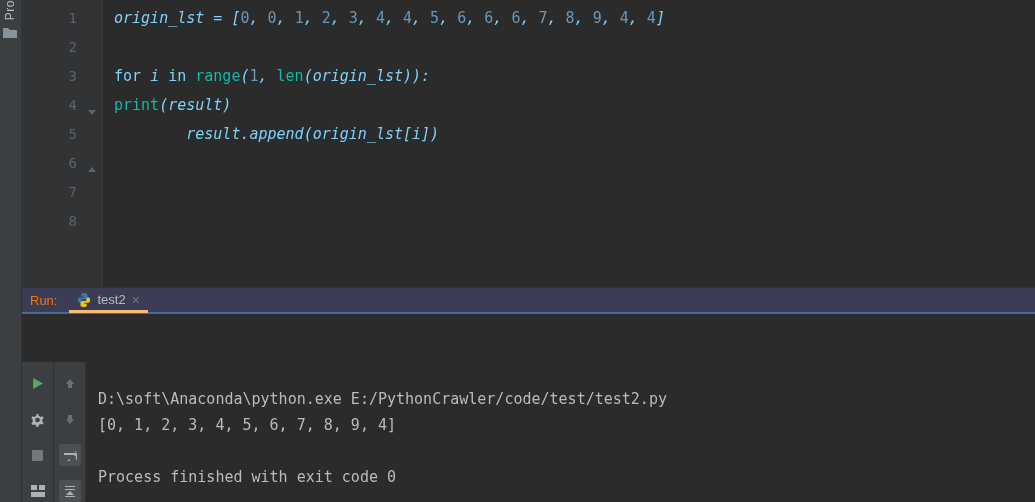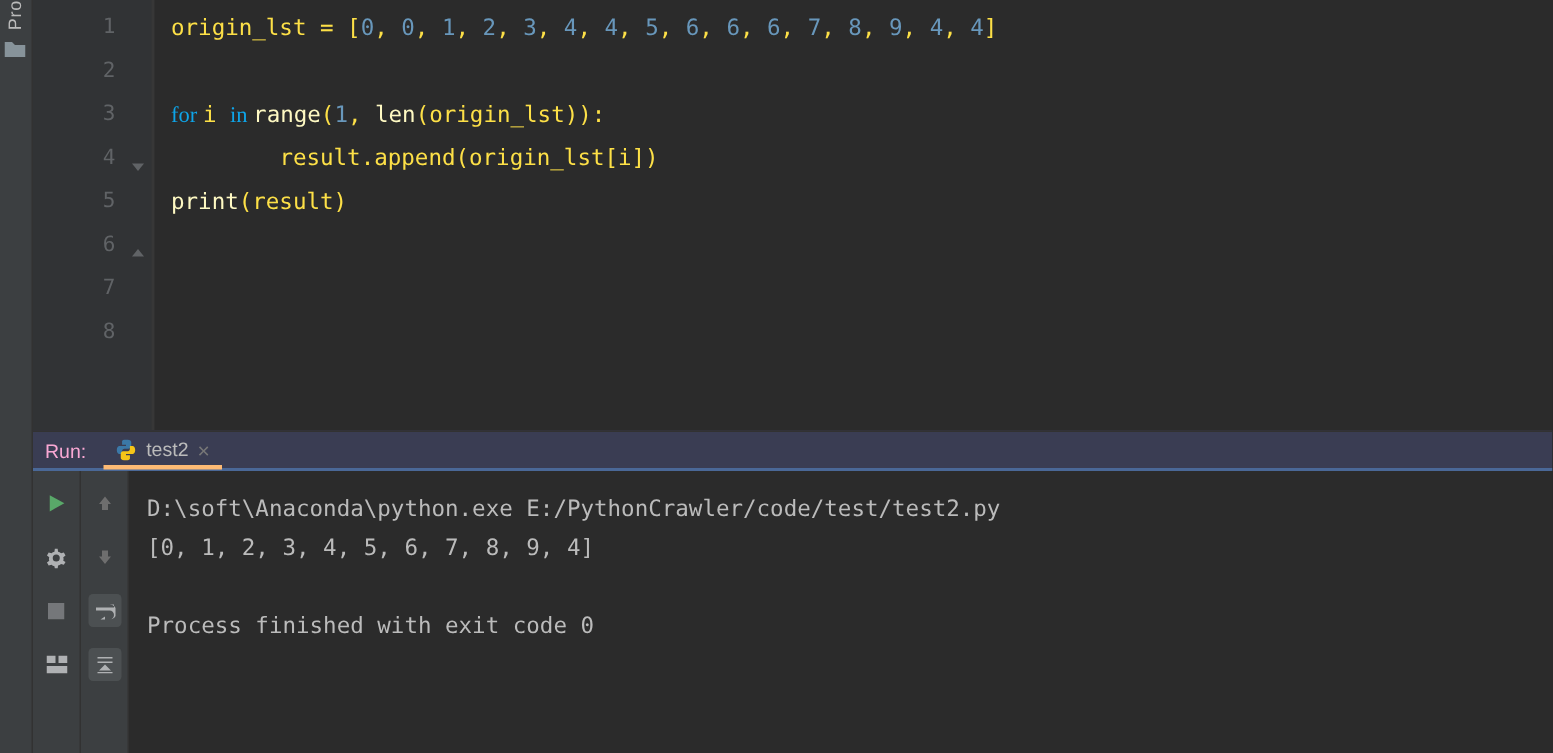--- a/index.html
+++ b/index.html
@@ -82,63 +82,64 @@
     line-height: 29px;
     white-space: pre;
   }
   .indent-guide {
     position: absolute;
     top: 0;
     bottom: 0;
     width: 1px;
     background: #373737;
   }
-  .tk-default { color: #fde047; }
-  .tk-keyword { color: #0ea5e9; font-family: Liberation Serif, serif; }
-  .tk-builtin { color: #fef9c3; }
+  .tk-default { color: #7dd3fc; font-style: italic; }
+  .tk-keyword { color: #7dd3fc; }
+  .tk-builtin { color: #14b8a6; }
   .tk-number  { color: #6897bb; }
 
   .run-panel {
     height: 215px;
     background: #2b2b2b;
     display: flex;
     flex-direction: column;
   }
   .run-header {
     height: 27px;
     background: #3a3d53;
     border-top: 1px solid #323232;
     border-bottom: 2px solid #4a6897;
     display: flex;
     align-items: center;
     padding-left: 8px;
     font-family: sans-serif;
     font-size: 13px;
   }
   .run-label {
-    color: #f9a8d4;
+    color: #f97316;
     margin-right: 12px;
   }
   .run-tab {
     display: flex;
     align-items: center;
     gap: 6px;
     padding: 0 8px;
     height: 100%;
     color: #bbb;
     border-bottom: 3px solid #fdba74;
     margin-bottom: -2px;
   }
   .run-tab-close {
     color: #777;
     font-size: 14px;
   }
   .run-body {
     flex: 1;
     display: flex;
+    align-items: flex-end;
   }
   .run-toolbar {
     width: 32px;
     background: #3c3f41;
     display: flex;
     flex-direction: column;
     align-items: center;
     padding-top: 10px;
     gap: 14px;
     border-right: 1px solid #323232;
@@ -213,22 +214,22 @@
       <div class="gutter-line">7</div>
       <div class="gutter-line">8</div>
     </div>
 
     <div class="code-area">
       <div class="indent-guide" style="left:0px"></div>
 
       <div class="code-line"><span class="tk-default">origin_lst </span><span class="tk-default">= </span><span class="tk-default">[</span><span class="tk-number" id="nums-line"><span class="tk-number">0</span><span class="tk-default">, </span><span class="tk-number">0</span><span class="tk-default">, </span><span class="tk-number">1</span><span class="tk-default">, </span><span class="tk-number">2</span><span class="tk-default">, </span><span class="tk-number">3</span><span class="tk-default">, </span><span class="tk-number">4</span><span class="tk-default">, </span><span class="tk-number">4</span><span class="tk-default">, </span><span class="tk-number">5</span><span class="tk-default">, </span><span class="tk-number">6</span><span class="tk-default">, </span><span class="tk-number">6</span><span class="tk-default">, </span><span class="tk-number">6</span><span class="tk-default">, </span><span class="tk-number">7</span><span class="tk-default">, </span><span class="tk-number">8</span><span class="tk-default">, </span><span class="tk-number">9</span><span class="tk-default">, </span><span class="tk-number">4</span><span class="tk-default">, </span><span class="tk-number">4</span></span><span class="tk-default">]</span></div>
       <div class="code-line"></div>
       <div class="code-line"><span class="tk-keyword">for </span><span class="tk-default">i </span><span class="tk-keyword">in </span><span class="tk-builtin">range</span><span class="tk-default">(</span><span class="tk-number">1</span><span class="tk-default">, </span><span class="tk-builtin">len</span><span class="tk-default">(</span><span class="tk-default">origin_lst</span><span class="tk-default">)):</span></div>
+      <div class="code-line"><span class="tk-builtin">print</span><span class="tk-default">(result)</span></div>
       <div class="code-line"><span class="tk-default">        </span><span class="tk-default">result.append(origin_lst[i])</span></div>
-      <div class="code-line"><span class="tk-builtin">print</span><span class="tk-default">(result)</span></div>
       <div class="code-line"></div>
     </div>
   </div>
 
   <div class="run-panel">
     <div class="run-header">
       <span class="run-label">Run:</span>
       <div class="run-tab">
         <span class="python-icon">
           <svg viewBox="0 0 16 16" width="14" height="14">

